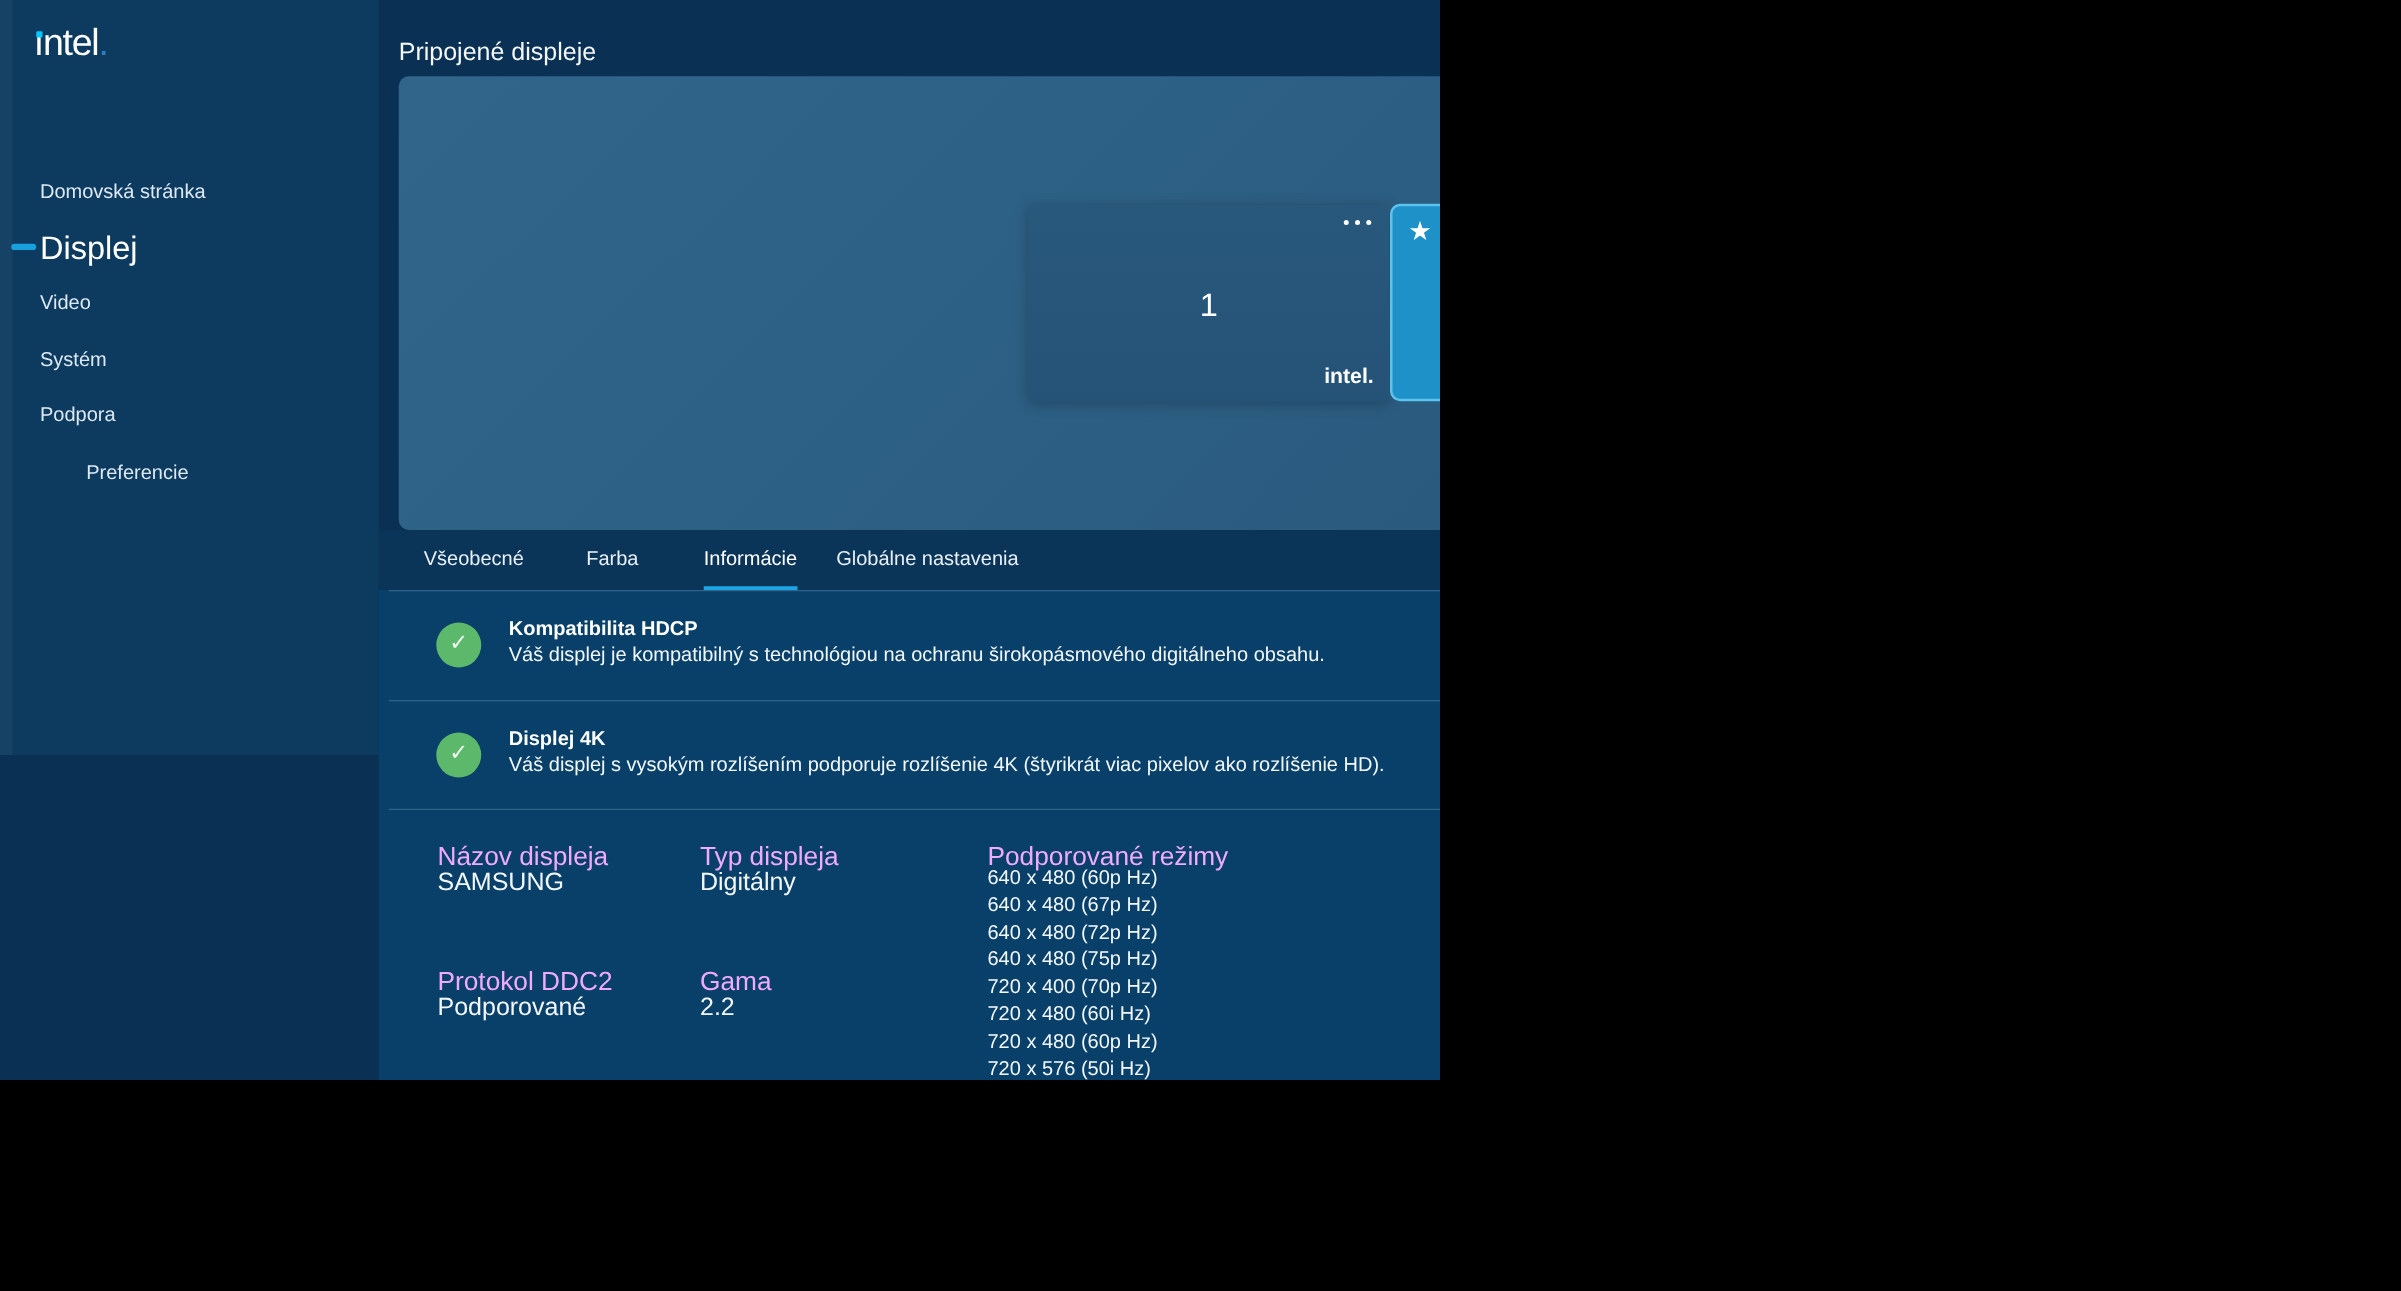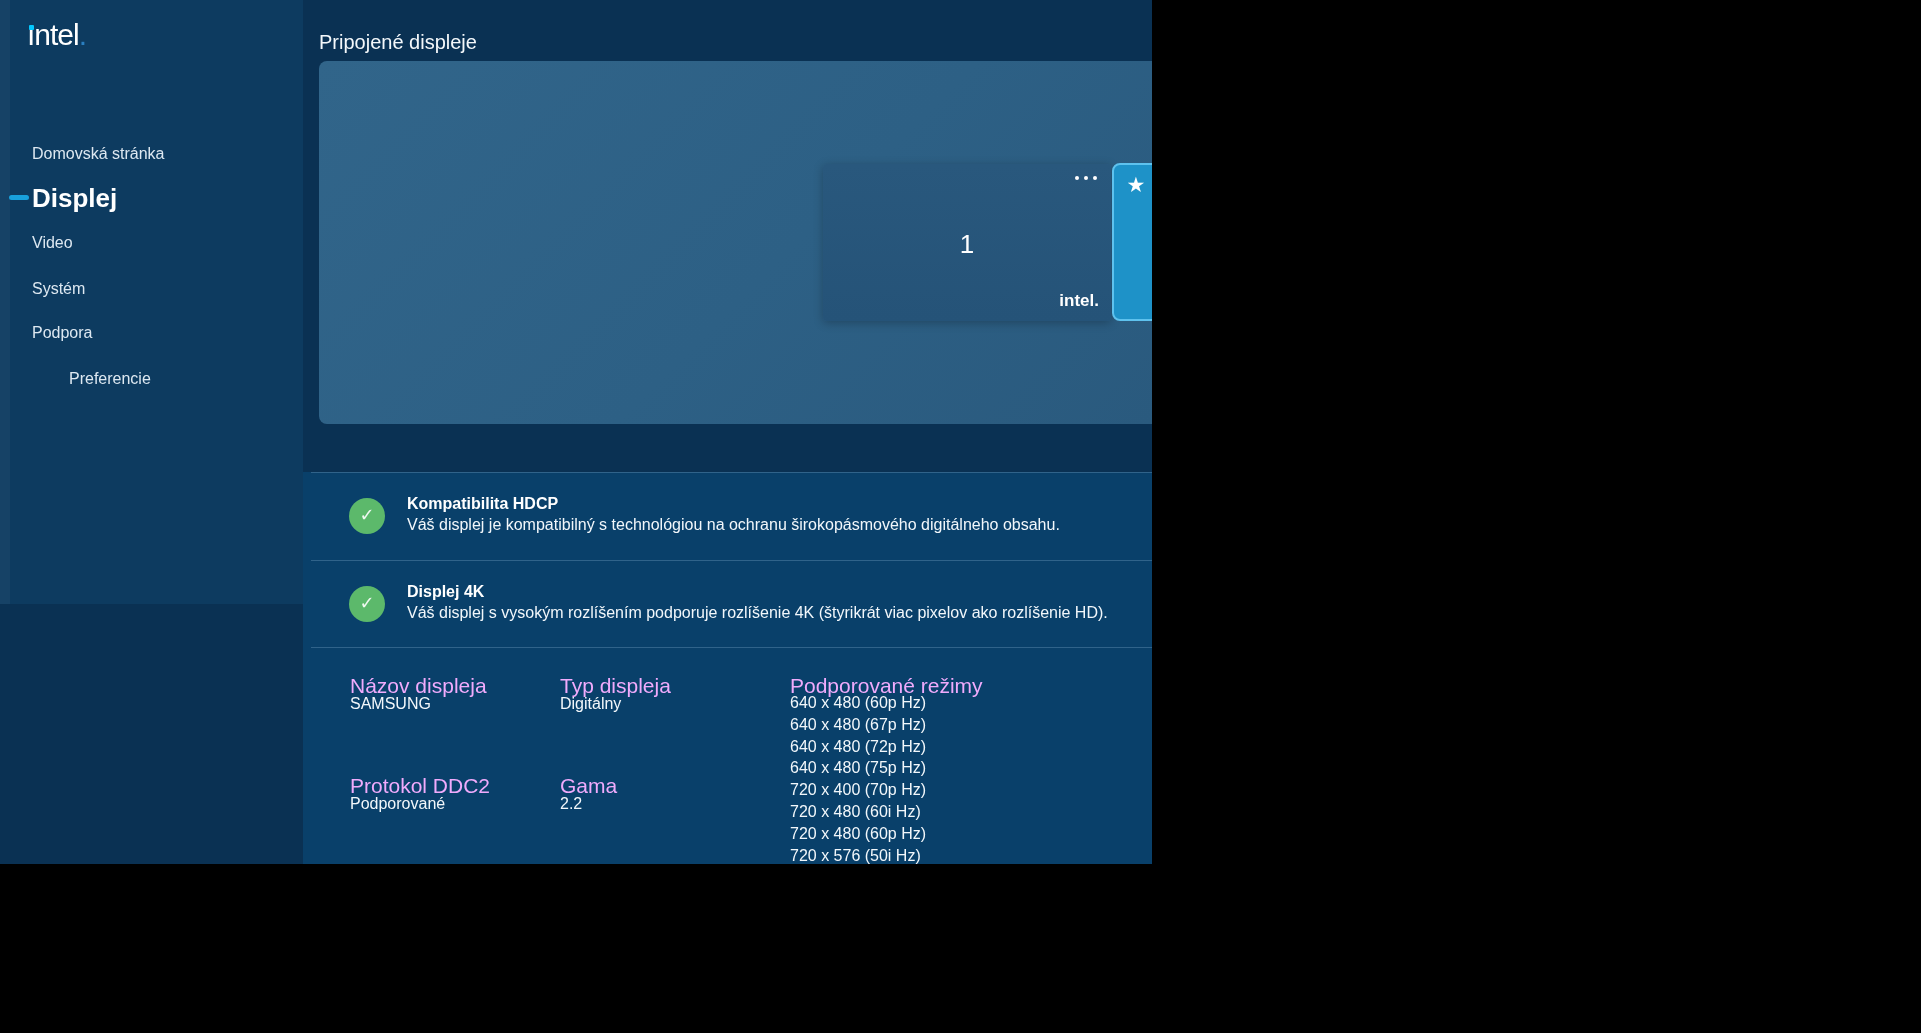--- a/index.html
+++ b/index.html
@@ -10,21 +10,21 @@
 
   
   .sidebar { position:absolute; left:0; top:0; width:303px; height:604px; background:#0d3b60; }
   .sidebar::before { content:""; position:absolute; left:0; top:0; width:10px; height:100%; background:rgba(255,255,255,0.04); }
   .logo { position:absolute; left:27px; top:18px; font-size:30px; font-weight:500; letter-spacing:-1px; color:#fff; }
   .logo .iless { position:relative; }
   .logo .idot { position:absolute; left:2px; top:7px; width:5px; height:5px; border-radius:1px; background:#04c7fd; }
   .logo .period { color:#2a7fc0; }
   .app-title { position:absolute; left:88px; top:17px; width:210px; font-size:15px; line-height:19px; color:#f2f7fb; font-weight:400; }
   .nav-item { position:absolute; left:32px; font-size:16px; color:#dde8f1; cursor:default; white-space:nowrap; }
-  .nav-item.selected { font-size:26px; color:#fff; font-weight:700; }
+  .nav-item.selected { font-size:26px; color:#fff; font-weight:400; }
   .nav-dash { position:absolute; left:9px; top:195px; width:20px; height:5px; border-radius:2.5px; background:#18a0dc; }
 
   
   .main { position:absolute; left:303px; top:0; width:849px; height:948px; }
   .page-heading { position:absolute; left:16px; top:31px; font-size:20px; font-weight:400; color:#f4f8fb; }
 
   
   .preview { position:absolute; left:16px; top:61px; width:833px; height:363px; border-radius:8px 0 0 8px;
              background:linear-gradient(135deg,#31658a 0%, #2d6085 55%, #2a5a7e 100%); }
   .display-tile { position:absolute; left:504px; top:103px; width:288px; height:157px; border-radius:4px;
@@ -54,21 +54,21 @@
   .row-1 { top:1px; } .row-2 { top:89px; }
   .check-circle { position:absolute; left:46px; top:25px; width:36px; height:36px; border-radius:50%;
                   background:#5cb96b; }
   .check-circle span { position:absolute; left:0; top:6px; width:100%; text-align:center; font-size:18px;
                        color:rgba(255,255,255,0.9); font-family:"DejaVu Sans",sans-serif; }
   .info-title { position:absolute; left:104px; top:22px; font-size:16px; font-weight:700; color:#fff; }
   .info-desc  { position:absolute; left:104px; top:43px; font-size:16px; font-weight:400; color:#f2f7fb; }
 
   .details { position:absolute; left:0; right:0; top:175px; bottom:0; }
   .fld-label { position:absolute; font-size:21px; font-weight:400; color:#f0abfc; white-space:nowrap; }
-  .fld-value { position:absolute; font-size:16px; font-weight:400; color:#f2f7fb; white-space:nowrap; }
+  .fld-value { position:absolute; font-size:20px; font-weight:400; color:#f2f7fb; white-space:nowrap; }
   .c1 { left:47px; } .c2 { left:257px; } .c3 { left:487px; }
   .r1l { top:27px; } .r1v { top:48px; } .r2l { top:127px; } .r2v { top:148px; }
   .modes-list { position:absolute; left:487px; top:45px; font-size:16px; line-height:21.8px; color:#f2f7fb; }
 </style>
 </head>
 <body>
 
 <div class="app">
 
   <aside class="sidebar">
@@ -94,20 +94,26 @@
             <i></i>
           </div>
         <div class="tile-number">1</div>
         <div class="tile-brand">intel.</div>
       </div>
       <div class="star-btn">
         <span class="star-glyph">★</span>
       </div>
     </div>
 
+    <div class="tabbar">
+      <div class="tab tab-0">Všeobecné</div>
+      <div class="tab tab-1">Farba</div>
+      <div class="tab tab-2 selected">Informácie</div>
+      <div class="tab tab-3">Globálne nastavenia</div>
+    </div>
 
     <div class="content">
       <div class="divider d1"></div>
 
       <div class="info-row row-1">
         <div class="check-circle">
           <span>✓</span>
         </div>
         <div class="info-title">Kompatibilita HDCP</div>
         <div class="info-desc">Váš displej je kompatibilný s technológiou na ochranu širokopásmového digitálneho obsahu.</div>

